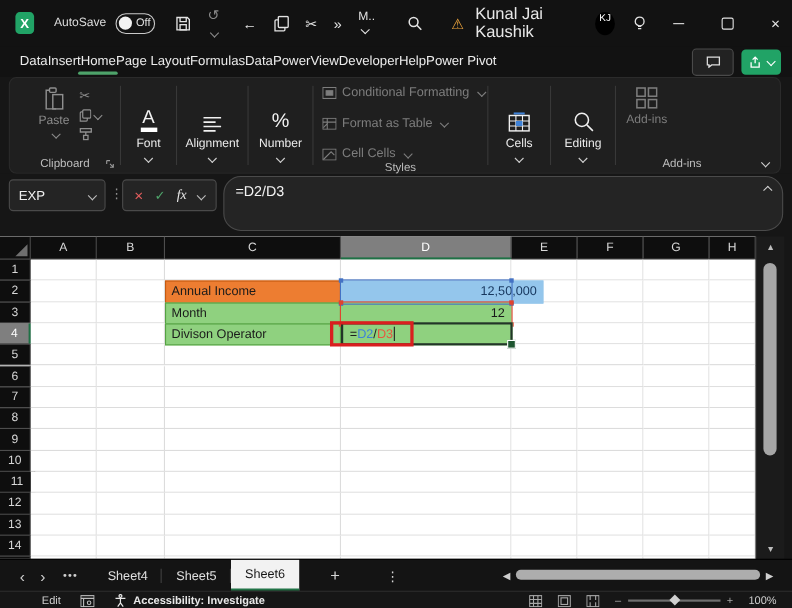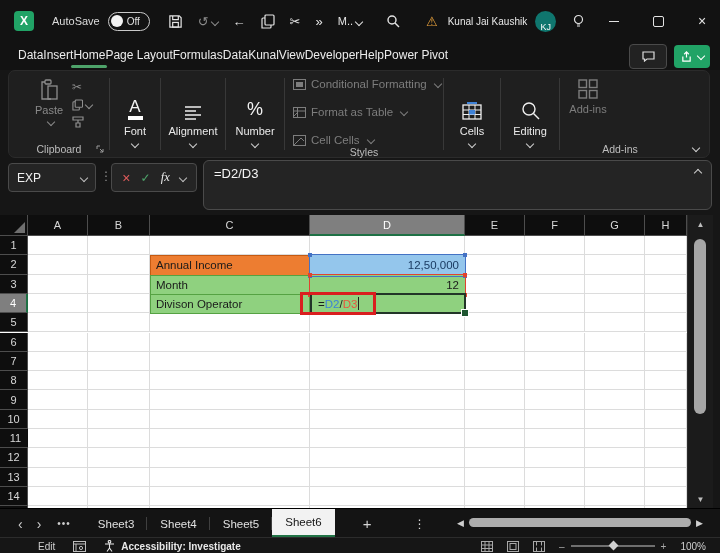--- a/index.html
+++ b/index.html
@@ -14,23 +14,23 @@
   .autosave{font-size:11px;color:#dcdcdc;margin-left:18px;}
   .toggle{margin-left:8px;width:40px;height:17px;border:1px solid #c9c9c9;border-radius:10px;
           display:flex;align-items:center;font-size:10px;color:#e0e0e0;}
   .knob{width:12px;height:12px;border-radius:50%;background:#f2f2f2;margin:0 4px 0 2px;}
   .chev{width:5px;height:5px;border-right:1.4px solid currentColor;border-bottom:1.4px solid currentColor;
         display:inline-block;transform:rotate(45deg);margin-left:3px;vertical-align:middle;}
   .chev.up{transform:rotate(-135deg);}
   .qa{margin-left:15px;font-size:13px;color:#e3e3e3;}
   .qa.dim{color:#8a8a8a;}
   .warn{color:#ECA43D;font-size:13px;margin-left:26px;}
-  .username{font-size:10px;color:#e8e8e8;margin-left:10px;}
-  .avatar{width:21px;height:21px;border-radius:50%;background:#0f766e;color:#fff;font-size:9px;
-          display:flex;align-items:flex-end;justify-content:center;margin-left:8px;}
+  .username{font-size:15px;color:#e8e8e8;margin-left:10px;}
+  .avatar{width:21px;height:21px;border-radius:50%;background:#000000;color:#fff;font-size:9px;
+          display:flex;align-items:flex-start;justify-content:center;margin-left:8px;}
   .winbtn{width:30px;height:30px;display:flex;align-items:center;justify-content:center;color:#e3e3e3;}
   .min-glyph{width:10px;border-top:1.2px solid #e3e3e3;display:inline-block;}
   .max-glyph{width:9px;height:9px;border:1.2px solid #e3e3e3;border-radius:2px;display:inline-block;}
   
   .tabrow{position:absolute;left:0;top:42px;width:720px;height:28px;background:#121212;
           display:flex;align-items:center;}
   .rtab{font-size:12px;color:#ececec;position:relative;padding-bottom:2px;}
   .rtab:first-child{margin-left:18px;}
   .rtab.active::after{content:"";position:absolute;left:-2px;right:-2px;bottom:-4px;height:3px;
                       border-radius:2px;background:#4EA36A;}
@@ -71,21 +71,21 @@
            border:1px solid #4a4a4a;border-radius:4px;display:flex;align-items:center;
            font-size:12px;color:#f0f0f0;padding:0 8px;box-sizing:border-box;justify-content:space-between;}
   .fdots{position:absolute;left:100px;top:11px;color:#8f8f8f;font-size:12px;}
   .fxbox{position:absolute;left:111px;top:5px;width:86px;height:29px;background:#242424;
          border:1px solid #4a4a4a;border-radius:4px;display:flex;align-items:center;
          justify-content:space-evenly;font-size:12.5px;box-sizing:border-box;}
   .fx-cancel{color:#e05c5c;font-size:14px;}
   .fx-enter{color:#4EA36A;font-size:12px;}
   .fx-fx{color:#e8e8e8;font-style:italic;font-family:"Liberation Serif",serif;}
   .formulainput{position:absolute;left:203px;top:2px;width:509px;height:50px;background:#242424;
-                border:1px solid #4a4a4a;border-radius:6px;box-sizing:border-box;display:flex;
+                border:1px solid #4a4a4a;border-radius:16px;box-sizing:border-box;display:flex;
                 justify-content:space-between;align-items:flex-start;padding:5px 10px;font-size:13px;color:#f4f4f4;}
   
   .gridarea{position:absolute;left:0;top:215px;width:687px;height:293px;background:#fff;overflow:hidden;}
   .hcell{position:absolute;box-sizing:border-box;background:#0e0e0e;color:#d8d8d8;font-size:11px;
          display:flex;align-items:center;justify-content:center;border-right:1px solid #4d4d4d;
          border-bottom:1px solid #4d4d4d;}
   .hcell.sel{background:#7f7f7f;color:#fff;}
   .hcell.selcol{border-bottom:2px solid #1E7145;}
   .hcell.selrow{border-right:2px solid #1E7145;}
   .corner-tri{position:absolute;right:2px;bottom:2px;width:0;height:0;
@@ -190,21 +190,21 @@
     </div>
   </div>
 
   <div class="tabrow">
     <span class="rtab">Data</span>
     <span class="rtab">Insert</span>
     <span class="rtab active">Home</span>
     <span class="rtab">Page Layout</span>
     <span class="rtab">Formulas</span>
     <span class="rtab">Data</span>
-    <span class="rtab">Kunal</span>
+    <span class="rtab">Power</span>
     <span class="rtab">View</span>
     <span class="rtab">Developer</span>
     <span class="rtab">Help</span>
     <span class="rtab">Power Pivot</span>
     <div class="tab-actions">
       <div class="comment-btn">
         <svg width="13" height="11" viewBox="0 0 13 11" fill="none" stroke="#dedede" stroke-width="1.2">
           <path d="M1 1h11v7H5l-2.5 2V8H1z"></path>
         </svg>
       </div>
@@ -516,21 +516,21 @@
       <div class="hcell" style="left: 0px; top: 291.2px; width: 28px; height: 19.3px;">15</div>
       <div class="gcell" style="left: 28px; top: 291.2px; width: 60px; height: 19.3px;"></div>
       <div class="gcell" style="left: 88px; top: 291.2px; width: 62px; height: 19.3px;"></div>
       <div class="gcell" style="left: 150px; top: 291.2px; width: 160px; height: 19.3px;"></div>
       <div class="gcell" style="left: 310px; top: 291.2px; width: 155px; height: 19.3px;"></div>
       <div class="gcell" style="left: 465px; top: 291.2px; width: 60px; height: 19.3px;"></div>
       <div class="gcell" style="left: 525px; top: 291.2px; width: 60px; height: 19.3px;"></div>
       <div class="gcell" style="left: 585px; top: 291.2px; width: 60px; height: 19.3px;"></div>
       <div class="gcell" style="left: 645px; top: 291.2px; width: 42px; height: 19.3px;"></div>
       <div class="cellfill" style="left: 150px; top: 40.3px; width: 160px; height: 20.3px; background: rgb(237, 125, 49); color: rgb(26, 26, 26); border: 1px solid rgb(197, 90, 17); justify-content: flex-start;">Annual Income</div>
-      <div class="cellfill" style="left: 310px; top: 40.3px; width: 155px; height: 20.3px; background: rgb(148, 198, 236); color: rgb(23, 55, 94); border: 1px solid rgb(148, 198, 236); justify-content: flex-end; text-align: right;">12,50,000</div>
+      <div class="cellfill" style="left: 310px; top: 40.3px; width: 184px; height: 20.3px; background: rgb(148, 198, 236); color: rgb(23, 55, 94); border: 1px solid rgb(148, 198, 236); justify-content: flex-end; text-align: right;">12,50,000</div>
       <div class="cellfill" style="left: 150px; top: 59.6px; width: 160px; height: 20.3px; background: rgb(143, 209, 127); color: rgb(26, 26, 26); border: 1px solid rgb(85, 162, 67); justify-content: flex-start;">Month</div>
       <div class="cellfill" style="left: 310px; top: 59.6px; width: 155px; height: 20.3px; background: rgb(143, 209, 127); color: rgb(26, 26, 26); border: 1px solid rgb(143, 209, 127); justify-content: flex-end;">12</div>
       <div class="cellfill" style="left: 150px; top: 78.9px; width: 160px; height: 20.3px; background: rgb(143, 209, 127); color: rgb(26, 26, 26); border: 1px solid rgb(85, 162, 67); justify-content: flex-start;">Divison Operator</div>
       <div class="refborder" style="left: 309px; top: 39.3px; width: 157px; height: 22.3px; border-color: rgb(68, 114, 196);">
         <div class="handle" style="background: rgb(68, 114, 196); left: -2px; top: -2px;"></div>
         <div class="handle" style="background: rgb(68, 114, 196); right: -2px; top: -2px;"></div>
         <div class="handle" style="background: rgb(68, 114, 196); left: -2px; bottom: -2px;"></div>
         <div class="handle" style="background: rgb(68, 114, 196); right: -2px; bottom: -2px;"></div>
       </div>
       <div class="refborder" style="left: 309px; top: 58.6px; width: 157px; height: 22.3px; border-color: rgb(224, 67, 47);">
@@ -553,21 +553,20 @@
     <span class="varrow" style="top:0">▲</span>
     <div class="vthumb"></div>
     <span class="varrow" style="bottom:0">▼</span>
   </div>
 
   <div class="sheetbar">
     <span class="snav">‹</span>
     <span class="snav" style="margin-left:14px">›</span>
     <span class="sdots">•••</span>
     <div style="display:flex;margin-left:14px" id="sheettabs">
-        <div class="stab">Sheet3<span class="sep"></span></div>
         <div class="stab">Sheet4<span class="sep"></span></div>
         <div class="stab">Sheet5<span class="sep"></span></div>
         <div class="stab active">Sheet6</div>
       </div>
     <span class="newsheet">+</span>
     <span class="smore">⋮</span>
   </div>
   <div class="hscroll">
     <span class="harrow">◀</span>
     <div class="htrack"></div>

